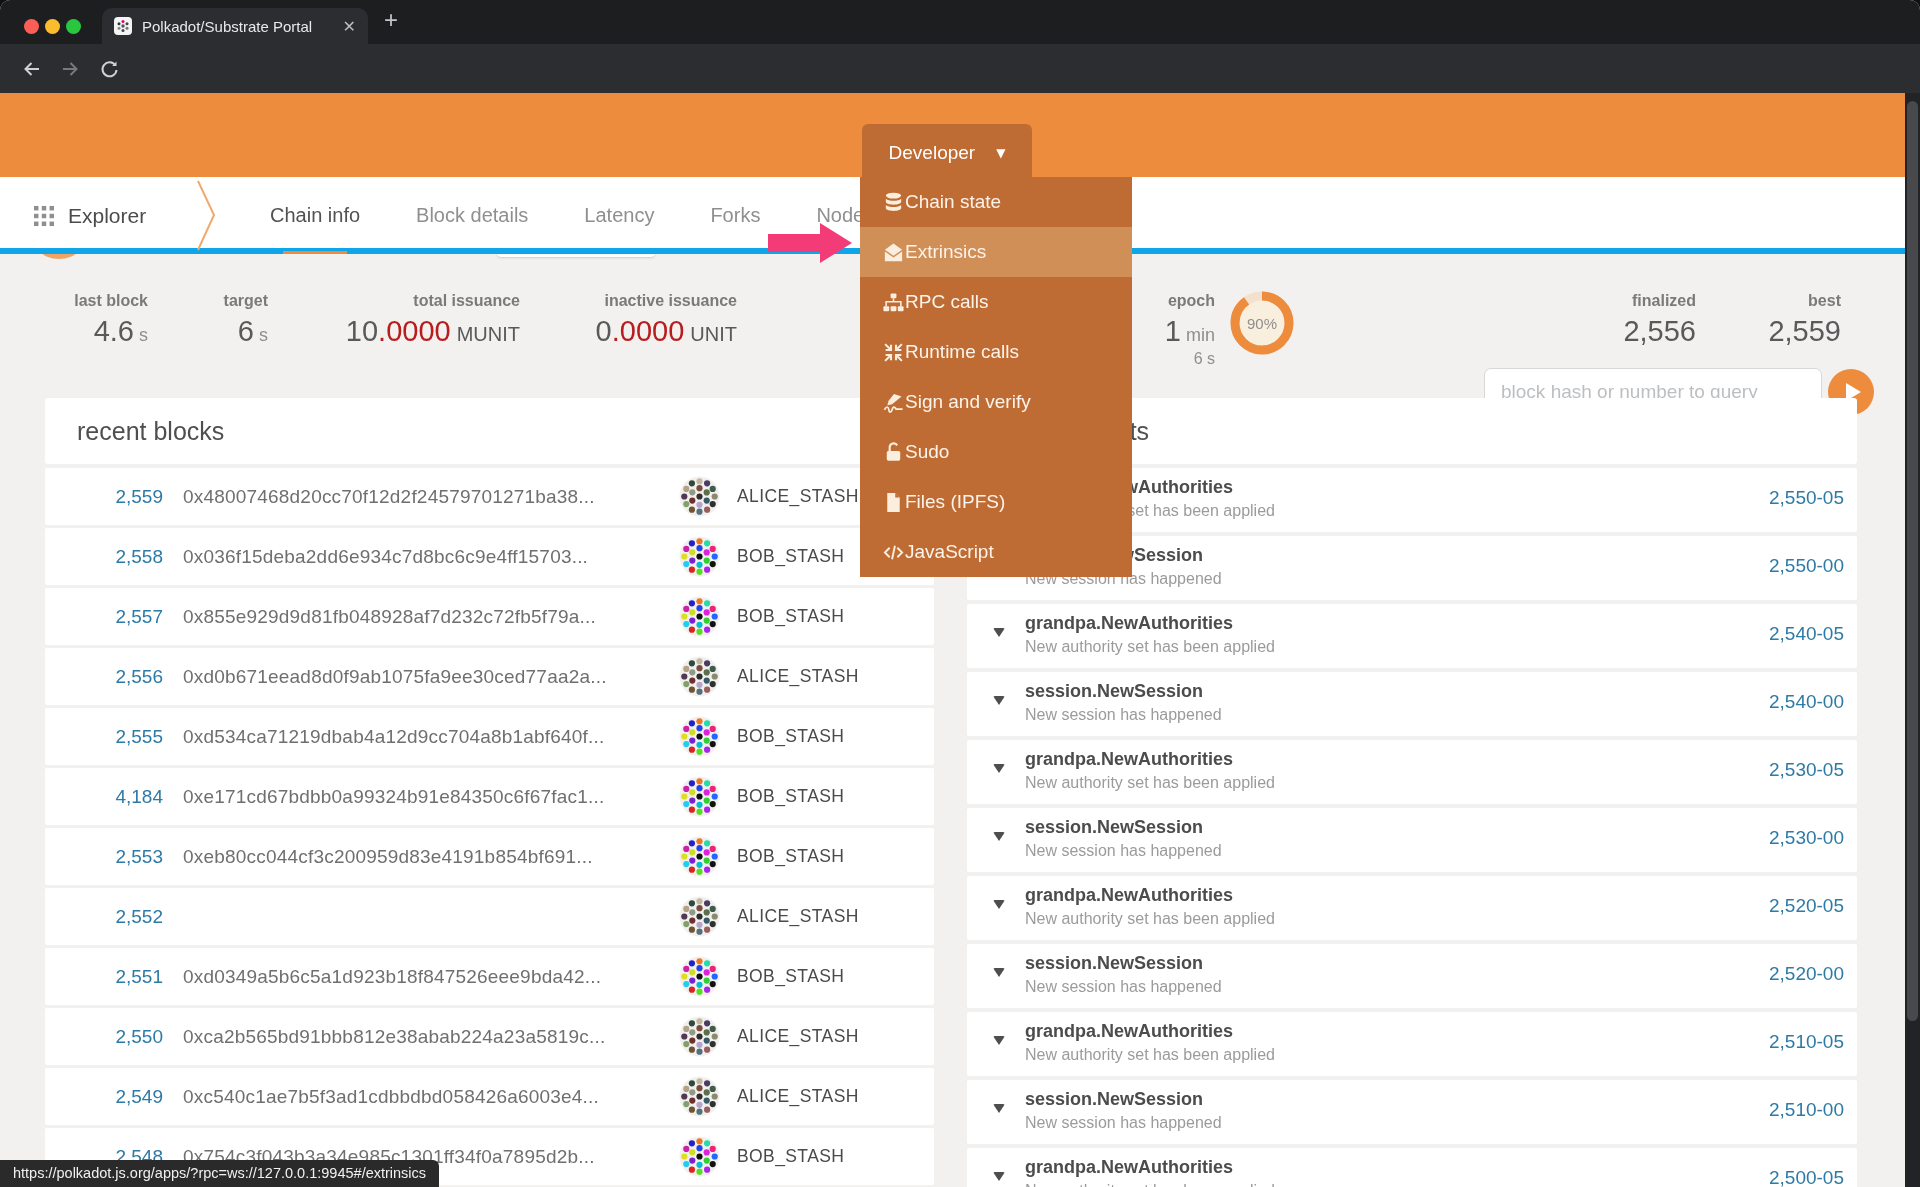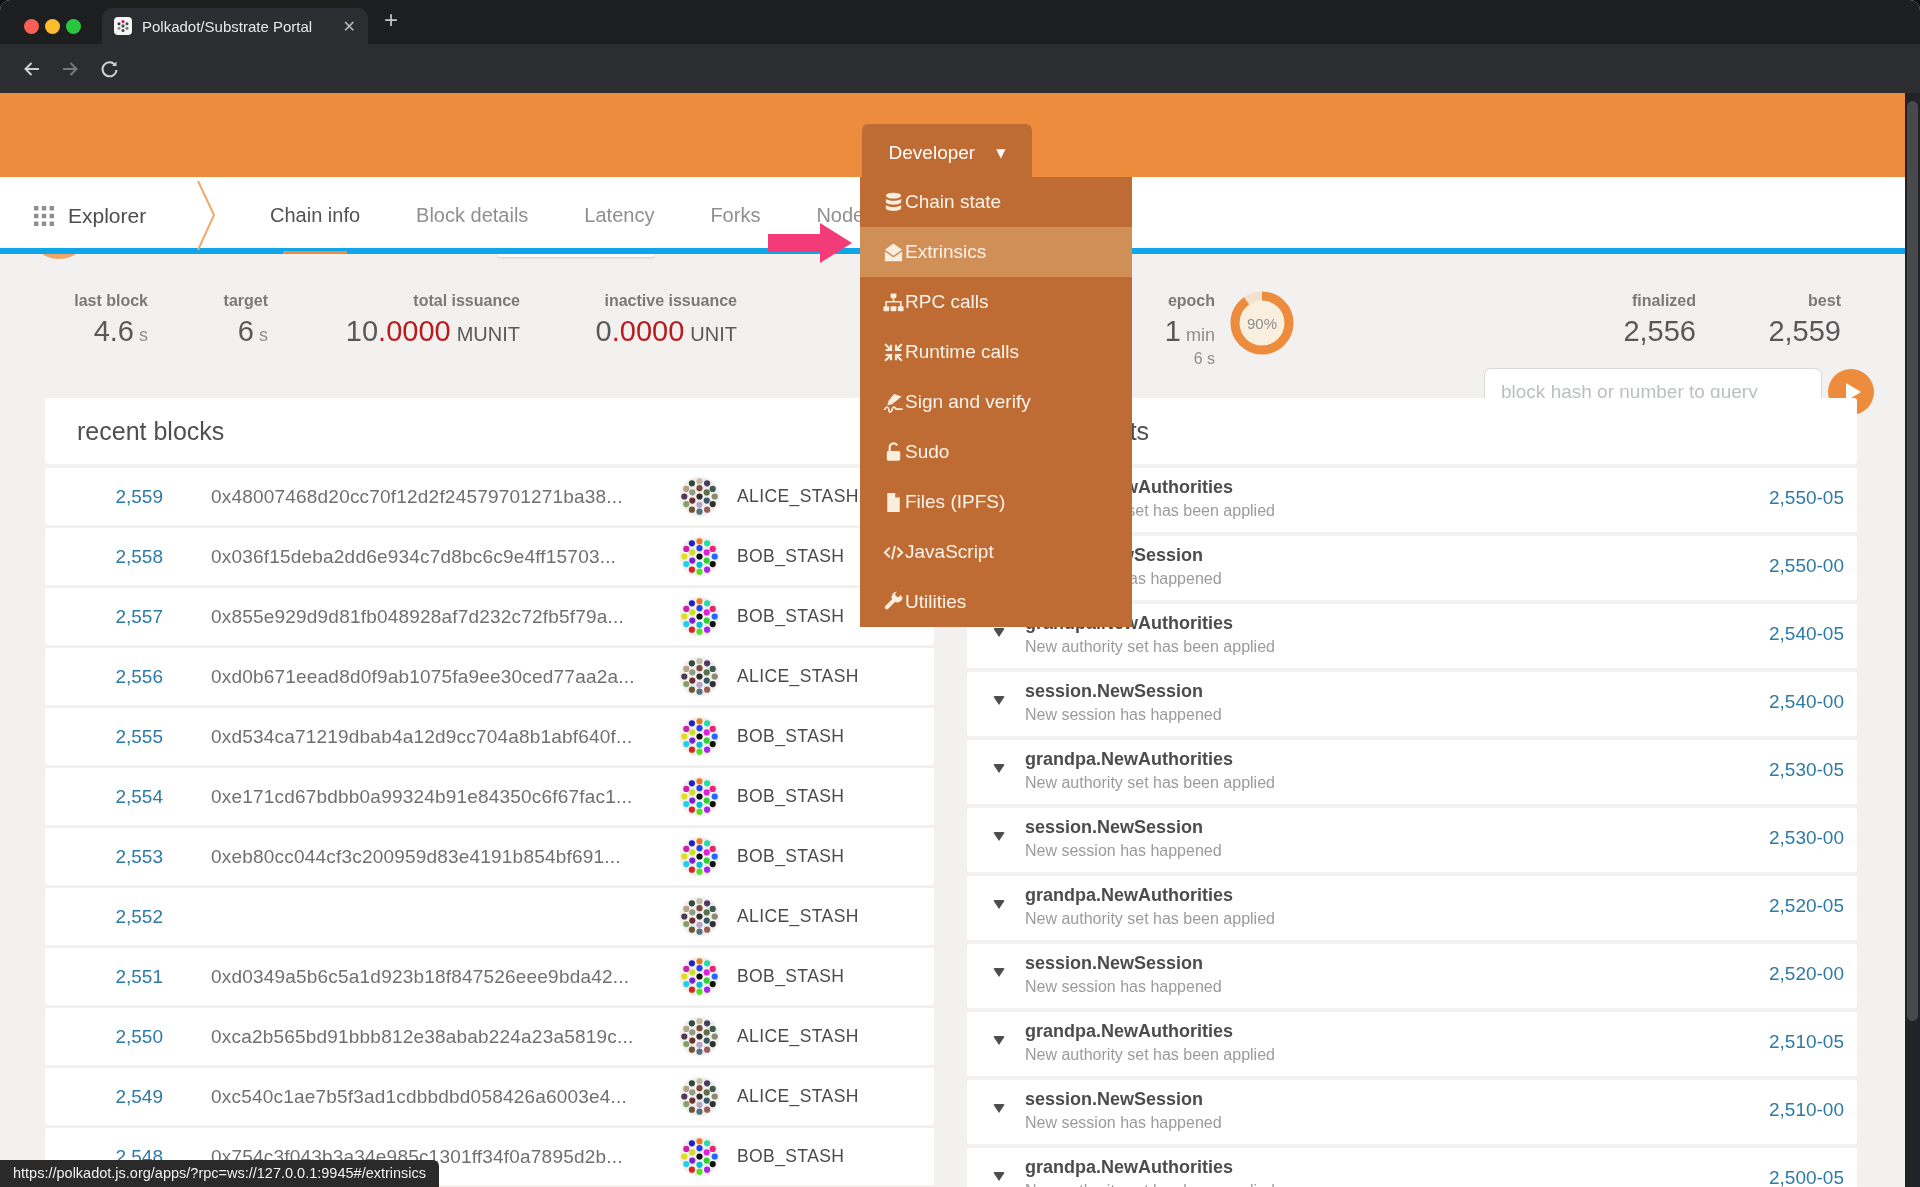--- a/index.html
+++ b/index.html
@@ -75,21 +75,21 @@
   .v-unit{font-size:20px;color:#58595b;margin-left:6px;}
   .v-s{font-size:18px;color:#8e8e8e;margin-left:5px;}
   .donut{position:absolute;left:1228px;top:289px;}
 
   
   .panel{position:absolute;top:398px;}
   .panel-head{height:66px;background:#fff;border-radius:3px;display:flex;align-items:center;padding-left:32px;margin-bottom:4px;}
   .panel-title{font-size:25px;color:#4f4f4f;}
   .block-row{position:relative;height:57px;background:#fff;border-radius:2px;margin-bottom:3px;display:flex;align-items:center;}
   .br-num{width:118px;text-align:right;font-size:19px;color:#2d7aa6;flex:none;}
-  .br-hash{margin-left:48px;font-size:19px;color:#6f6f6f;letter-spacing:.2px;}
+  .br-hash{margin-left:20px;font-size:19px;color:#6f6f6f;letter-spacing:.2px;}
   .br-identicon{position:absolute;left:634px;top:8px;width:41px;height:41px;}
   .br-author{position:absolute;left:692px;font-size:17.5px;color:#4a4a4a;letter-spacing:.4px;}
   .event-row{position:relative;height:64px;background:#fff;border-radius:2px;margin-bottom:4px;}
   .ev-toggle{position:absolute;left:26px;top:24px;width:0;height:0;border-top:9px solid #4e4e4e;
     border-left:6px solid transparent;border-right:6px solid transparent;border-radius:2px;}
   .ev-name{position:absolute;left:58px;top:9px;font-size:18px;font-weight:700;color:#4c4c4c;}
   .ev-desc{position:absolute;left:58px;top:34px;font-size:16px;color:#9b9b9b;}
   .ev-id{position:absolute;right:13px;top:19px;font-size:19px;color:#2d7aa6;}
 
   
@@ -436,21 +436,21 @@
               <circle cx="20.5" cy="35.7" r="3.1" fill="#55dd22"></circle>
               <circle cx="12.9" cy="33.7" r="3.1" fill="#dd2222"></circle>
               <circle cx="7.3" cy="28.1" r="3.1" fill="#22ccee"></circle>
               <circle cx="5.3" cy="20.5" r="3.1" fill="#dddd22"></circle>
               <circle cx="7.3" cy="12.9" r="3.1" fill="#cc22aa"></circle>
               <circle cx="12.9" cy="7.3" r="3.1" fill="#2222cc"></circle>
             </svg></span>
           <span class="br-author">BOB_STASH</span>
         </div>
         <div class="block-row">
-          <a class="br-num">2,554</a>
+          <a class="br-num">4,184</a>
           <span class="br-hash">0xe171cd67bdbb0a99324b91e84350c6f67fac1...</span>
           <span class="br-identicon"><svg viewBox="0 0 41 41" width="41" height="41">
               <circle cx="20.5" cy="20.5" r="20" fill="#f1f0ee"></circle>
               <circle cx="20.5" cy="20.5" r="3.1" fill="#101010"></circle>
               <circle cx="20.5" cy="12.2" r="3.1" fill="#2244ee"></circle>
               <circle cx="27.7" cy="16.4" r="3.1" fill="#dd22dd"></circle>
               <circle cx="27.7" cy="24.6" r="3.1" fill="#33cc33"></circle>
               <circle cx="20.5" cy="28.8" r="3.1" fill="#00bcd4"></circle>
               <circle cx="13.3" cy="24.6" r="3.1" fill="#7722cc"></circle>
               <circle cx="13.3" cy="16.3" r="3.1" fill="#ccdd22"></circle>
@@ -775,28 +775,20 @@
         <span class="mi-label">Files (IPFS)</span>
       </div>
       <div class="menu-item">
         <span class="mi-icon">
           <svg viewBox="0 0 24 24" fill="none" stroke="currentColor" stroke-width="2">
             <path d="M8 7l-5 5 5 5M16 7l5 5-5 5M13.5 5l-3 14"></path>
           </svg>
         </span>
         <span class="mi-label">JavaScript</span>
       </div>
-      <div class="menu-item">
-        <span class="mi-icon">
-          <svg viewBox="0 0 24 24" fill="currentColor">
-            <path d="M21.5 6.3a5.8 5.8 0 0 1-8 5.3l-7 7a2.1 2.1 0 0 1-3-3l7-7a5.8 5.8 0 0 1 5.3-8l-2.2 2.2.9 2.7 2.7.9 2.2-2.2c.6.6 1 1.3 1.1 2.1z"></path>
-          </svg>
-        </span>
-        <span class="mi-label">Utilities</span>
-      </div>
     </div>
 
   <div class="pink-arrow">
     <div class="pa-body"></div>
       <div class="pa-head"></div>
   </div>
 
   <div class="statusbar">https://polkadot.js.org/apps/?rpc=ws://127.0.0.1:9945#/extrinsics</div>
 
   <div class="scrollbar">

